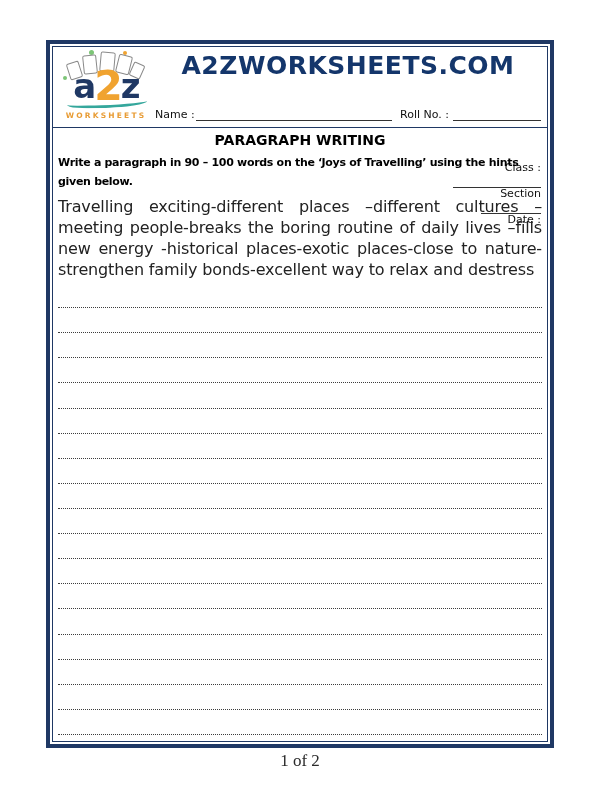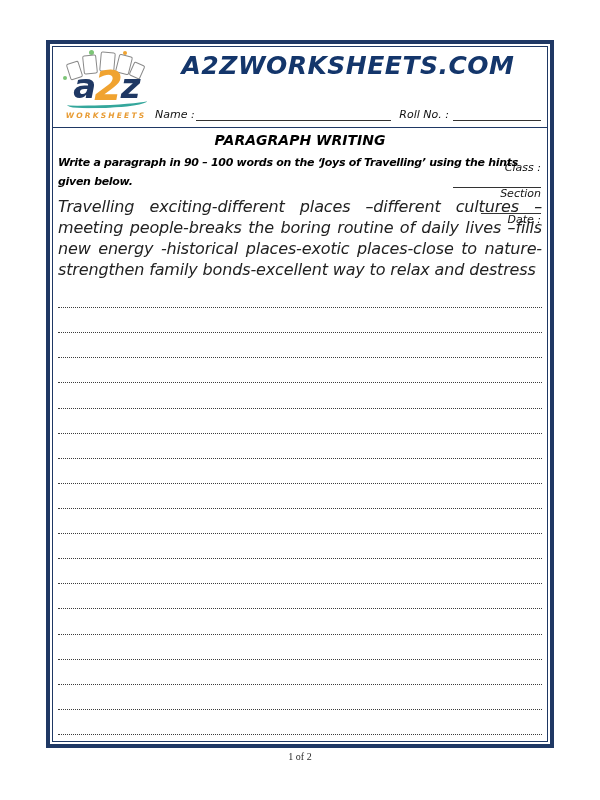--- a/index.html
+++ b/index.html
@@ -10,21 +10,21 @@
     --dot:#3d3d3d;
     --ink:#1a1a1a;
   }
   *{box-sizing:border-box;margin:0;padding:0;}
   html,body{width:600px;height:800px;background:#ffffff;overflow:hidden;
     font-family:"DejaVu Sans","Liberation Sans",sans-serif;color:var(--ink);}
   .sheet{position:relative;width:600px;height:800px;background:#fff;}
 
   
   .frame-outer{position:absolute;left:46px;top:40px;width:508px;height:708px;
-    border:4px solid var(--navy);padding:2px;background:#fff;font-style:italic;}
+    border:4px solid var(--navy);padding:2px;background:#fff;}
   .frame-inner{width:100%;height:100%;border:1.5px solid var(--navy);
     display:flex;flex-direction:column;overflow:hidden;}
 
   
   .hdr{display:flex;border-bottom:1.5px solid var(--navy);height:81px;
     padding:3px 6px 2px 6px;}
   .logo{position:relative;width:94px;flex:0 0 94px;height:100%;}
   .crayon{position:absolute;background:#fff;border:1.2px solid #8a8a8a;border-radius:2px;}
   .cr1{width:13px;height:17px;left:9px;top:12px;transform:rotate(-18deg);}
   .cr2{width:14px;height:19px;left:24px;top:5px;transform:rotate(-6deg);}
@@ -65,21 +65,21 @@
   .section-title{text-align:center;font-weight:bold;font-size:14px;margin-top:4px;color:#000;}
   .prompt{font-weight:bold;font-size:11px;letter-spacing:-.3px;line-height:19px;
     margin-top:5px;color:#000;}
   .hints{font-size:16px;letter-spacing:-.15px;line-height:21px;margin-top:5px;
     text-align:justify;color:#222;}
   .lines{flex:1;display:flex;flex-direction:column;margin-top:3px;min-height:0;}
   .wline{flex:1;border-bottom:1.5px dotted var(--dot);}
   .wline:last-child{margin-bottom:6px;}
 
   .footer{position:absolute;left:0;top:751px;width:600px;text-align:center;
-    font-family:"Liberation Serif","DejaVu Serif",serif;font-size:10px;color:#2b2b2b;}
+    font-family:"Liberation Serif","DejaVu Serif",serif;font-size:17px;color:#2b2b2b;}
 </style>
 </head>
 <body>
 
 <div class="sheet">
 
   <div class="frame-outer">
     <div class="frame-inner">
 
       <div class="hdr">

